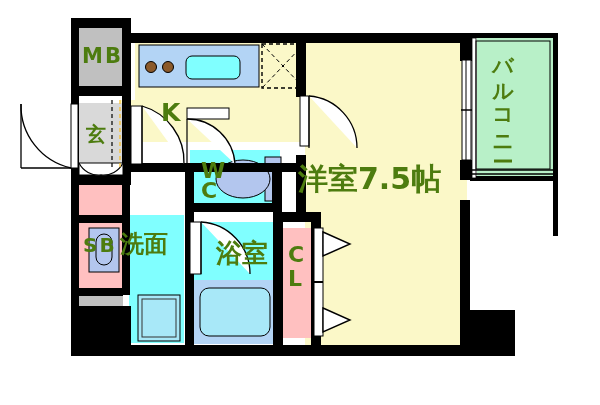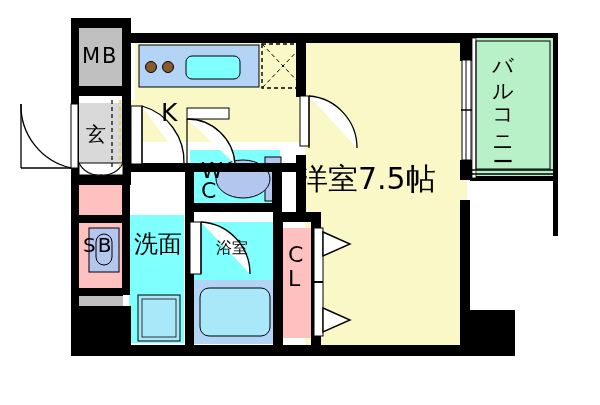--- a/index.html
+++ b/index.html
@@ -21,34 +21,34 @@
   }
   .svg-layer {
     position: absolute;
     left: 0;
     top: 0;
     width: 600px;
     height: 405px;
   }
   .lbl {
     position: absolute;
-    font-weight: normal;
-    color: #000000;
+    font-weight: bold;
+    color: #4d7c0f;
     white-space: nowrap;
     line-height: 1;
     letter-spacing: 0px;
   }
   .lbl-mb   { left: 82px;  top: 46px;  font-size: 21px; letter-spacing: 2px; }
   .lbl-gen  { left: 86px;  top: 124px; font-size: 20px; }
   .lbl-sb   { left: 83px;  top: 192px; font-size: 20px; letter-spacing: 2px; margin-top: 43px; }
   .lbl-k    { left: 161px; top: 100px; font-size: 25px; }
   .lbl-wc-w { left: 201px; top: 160px; font-size: 22px; }
   .lbl-wc-c { left: 201px; top: 180px; font-size: 22px; }
-  .lbl-senmen { left: 134px; top: 232px; font-size: 24px; }
-  .lbl-yoku  { left: 216px; top: 240px; font-size: 16px; }
+  .lbl-senmen { left: 120px; top: 232px; font-size: 24px; }
+  .lbl-yoku  { left: 216px; top: 240px; font-size: 26px; }
   .lbl-cl-c  { left: 288px; top: 244px; font-size: 22px; }
   .lbl-cl-l  { left: 288px; top: 268px; font-size: 22px; }
   .lbl-room  { left: 298px; top: 164px; font-size: 30px; letter-spacing: 0px; text-align: right; }
   .lbl-balcony {
     left: 492px; top: 42px;
     font-size: 21px;
     writing-mode: vertical-rl;
     text-orientation: upright;
     letter-spacing: 3px;
   }

